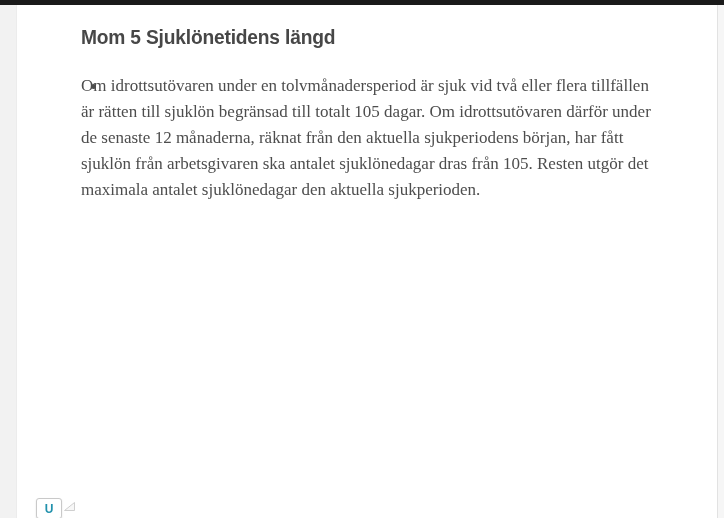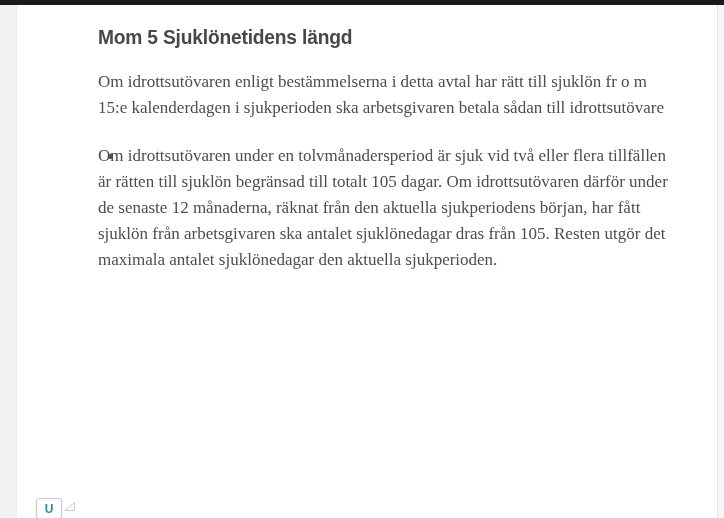--- a/index.html
+++ b/index.html
@@ -22,21 +22,21 @@
     background: #f2f2f2;
     border-right: 1px solid #ececec;
   }
   .right-gutter {
     position: absolute; top: 5px; right: 0;
     width: 7px; height: 513px;
     background: #f6f6f6;
     border-left: 1px solid #e2e2e2;
   }
   .content {
-    position: absolute; left: 98px; top: 5px;
+    position: absolute; left: 81px; top: 5px;
     width: 572px;
     color: #4d4d4d;
   }
   .content h2 {
     margin-top: 18px;
     font-family: "Liberation Sans", sans-serif;
     font-weight: 700;
     font-size: 20px;
     line-height: 28px;
     letter-spacing: -0.2px;
@@ -92,21 +92,20 @@
 </head>
 <body>
 
 <div class="top-edge"></div>
 <div class="left-gutter"></div>
 <div class="right-gutter"></div>
 
 <div class="content">
   <h2>Mom 5 Sjuklönetidens längd</h2>
 
-  <p class="intro">Om idrottsutövaren enligt bestämmelserna i detta avtal har rätt till sjuklön fr o m 15:e kalenderdagen i sjukperioden ska arbetsgivaren betala sådan till idrottsutövare</p>
 
   <ul>
     <li>
       <span class="bullet-dot"></span>
     </li>
   </ul>
 
   <p>Om idrottsutövaren under en tolvmånadersperiod är sjuk vid två eller flera tillfällen är rätten till sjuklön begränsad till totalt 105 dagar. Om idrottsutövaren därför under de senaste 12 månaderna, räknat från den aktuella sjukperiodens början, har fått sjuklön från arbetsgivaren ska antalet sjuklönedagar dras från 105. Resten utgör det maximala antalet sjuklönedagar den aktuella sjukperioden.</p>
 </div>
 

